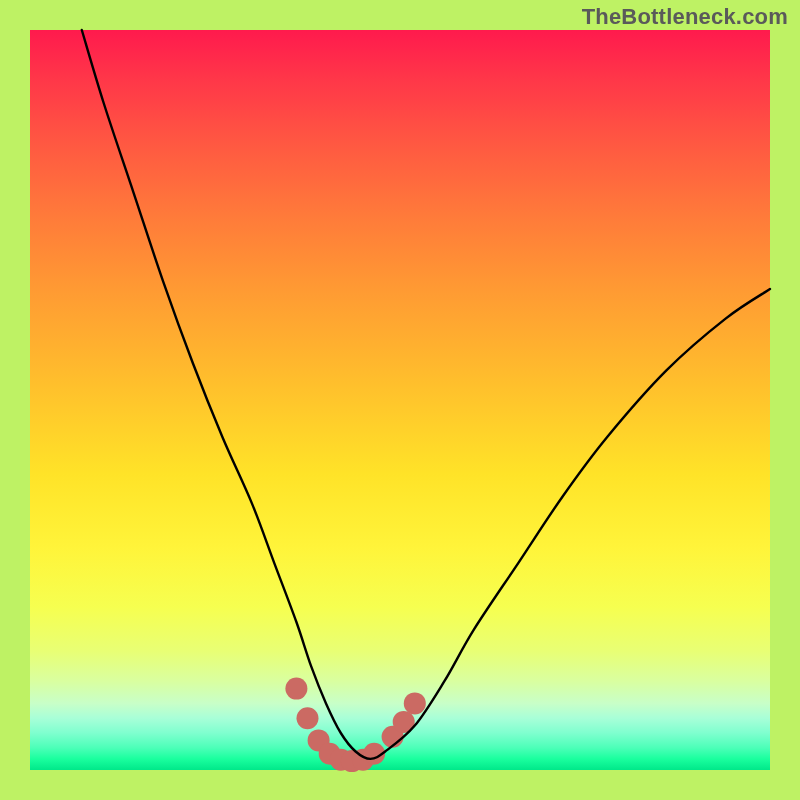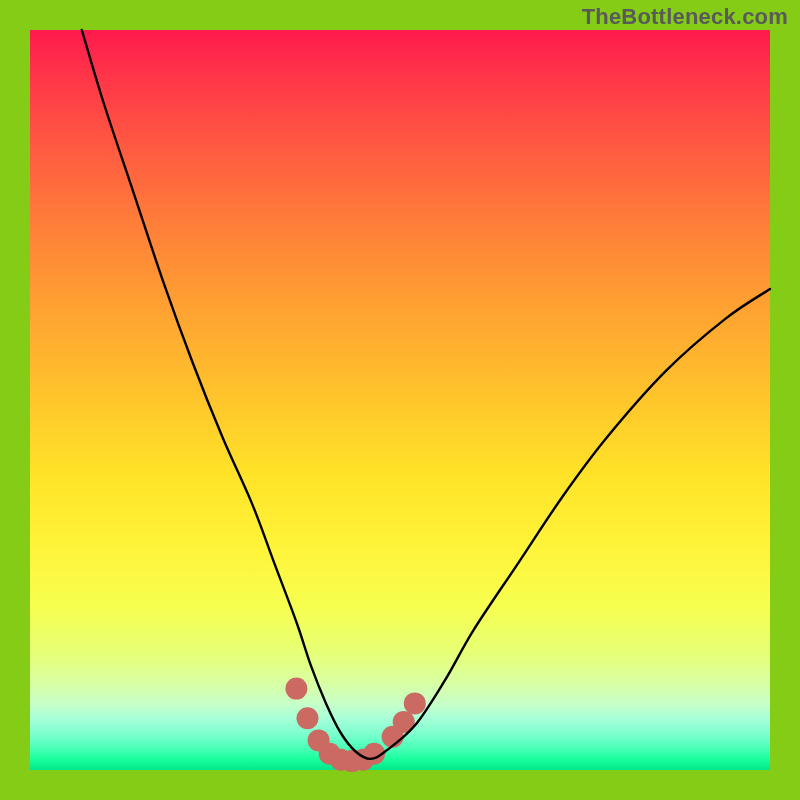--- a/index.html
+++ b/index.html
@@ -10,21 +10,21 @@
     background: #000;
     overflow: hidden;
     font-family: Arial, Helvetica, sans-serif;
   }
   .frame {
     position: absolute;
     top: 0;
     left: 0;
     width: 800px;
     height: 800px;
-    background: #84cc16;
+    background: #bef264;
   }
   .plot-area {
     position: absolute;
     top: 30px;
     left: 30px;
     width: 740px;
     height: 740px;
     background: linear-gradient(to bottom,
       #ff1a4d 0%,
       #ff3449 6%,

